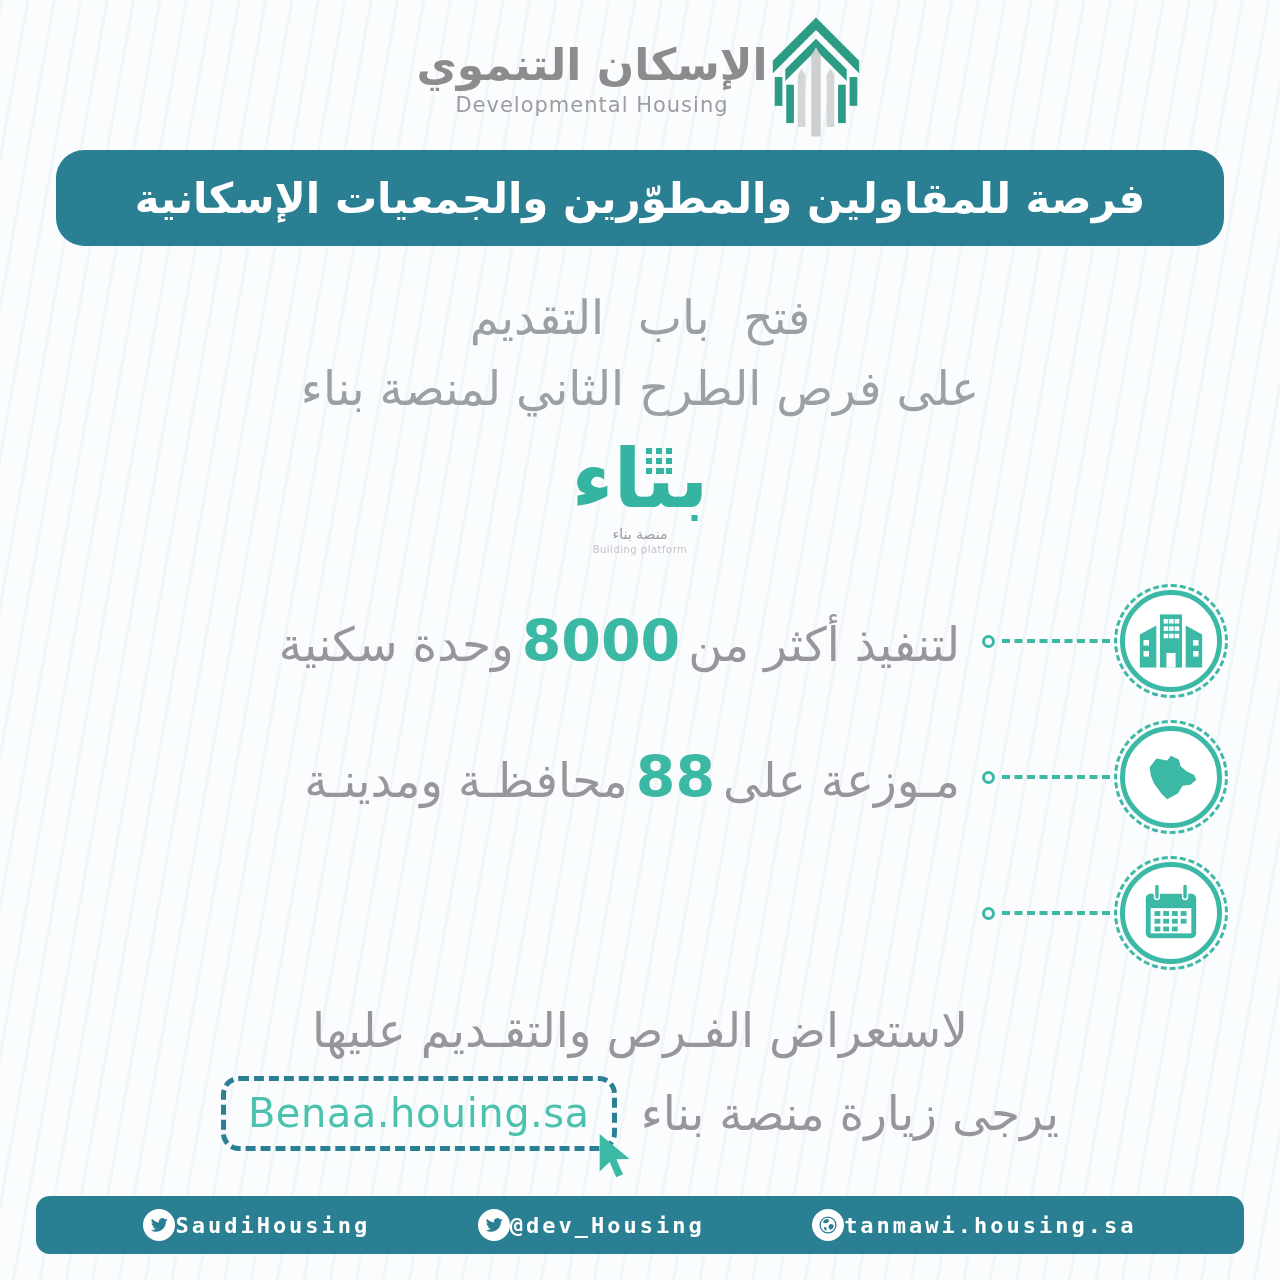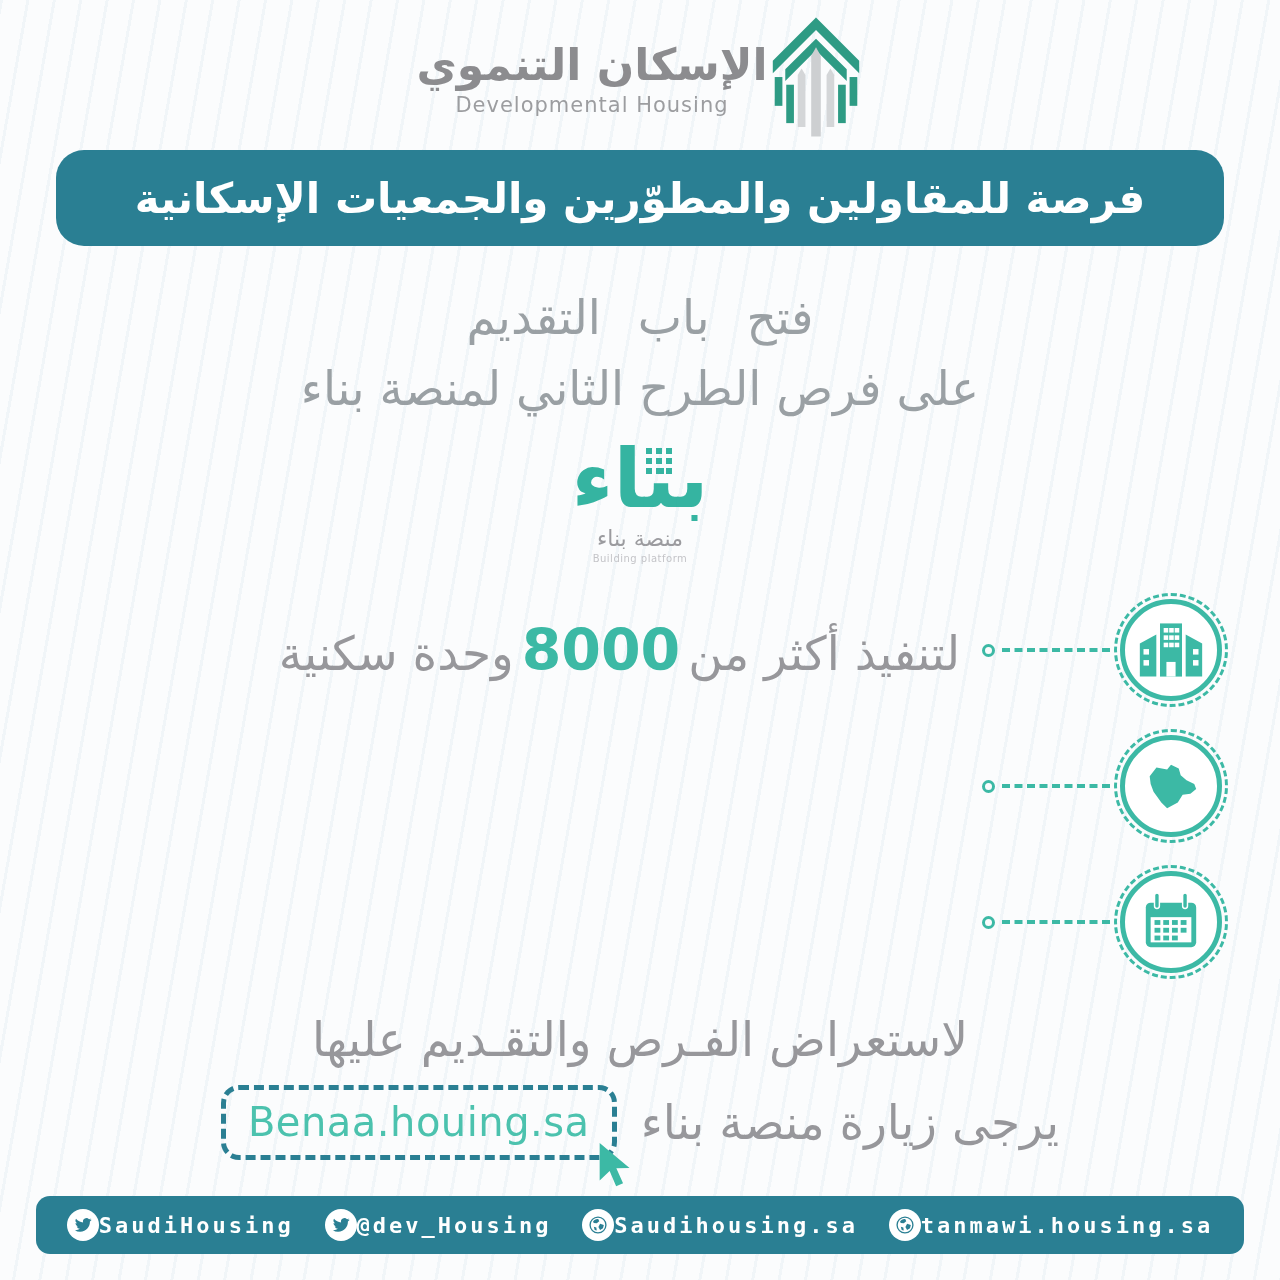--- a/index.html
+++ b/index.html
@@ -18,29 +18,29 @@
   .brand-title{ font-size:44px; font-weight:bold; color:#8c8c8f; line-height:1.2; direction:rtl; }
   .brand-sub{ font-size:21px; color:#9c9da0; letter-spacing:1px; margin-top:2px; }
   
   .banner{
     margin:10px 56px 12px; height:96px; background:#2a7f93; border-radius:28px;
     display:flex; align-items:center; justify-content:center;
   }
   .banner-text{ color:#ffffff; font-size:42px; font-weight:bold; direction:rtl; text-align:center; padding:0 30px; }
   
   .intro{ margin-top:44px; text-align:center; color:#9aa0a4; direction:rtl; }
-  .intro-line1{ font-size:47px; word-spacing:22px; }
+  .intro-line1{ font-size:47px; word-spacing:22px;font-family:Liberation Serif, serif; }
   .intro-line2{ font-size:47px; margin-top:16px; }
   
   .benaa{ margin-top:22px; text-align:center; }
   .benaa-word{ position:relative; display:inline-block; font-size:82px; font-weight:bold; color:#35b4a1; line-height:1; direction:rtl; }
   .benaa-dots{ position:absolute; top:10px; left:50%; transform:translateX(6px);
     display:grid; grid-template-columns:repeat(3,6px); grid-auto-rows:6px; gap:4px; }
   .benaa-dots i{ background:#35b4a1; }
-  .benaa-cap-ar{ font-size:22px; color:#9b9b9f; margin-top:6px; direction:rtl; }
+  .benaa-cap-ar{ font-size:14px; color:#9b9b9f; margin-top:6px; direction:rtl; }
   .benaa-cap-en{ font-size:10px; color:#c4c4c8; margin-top:2px; letter-spacing:.5px; }
   
   .features{ margin-top:18px; }
   .feature{ display:flex; align-items:center; justify-content:flex-end; padding:0 58px 0 90px; height:136px; }
   .feat-text{ direction:rtl; text-align:right; color:#97979b; font-size:47px; white-space:nowrap; }
   .feat-text .hl{ color:#3cb9a5; font-weight:bold; font-size:57px; padding:0 8px; }
   .connector{ display:flex; align-items:center; width:128px; flex:0 0 auto; margin:0 10px 0 22px; }
   .conn-circle{ width:13px; height:13px; border:3px solid #3cb9a5; border-radius:50%; flex:0 0 auto; }
   .conn-dash{ flex:1; border-top:4px dashed #3cb9a5; margin-left:7px; }
   .badge{ position:relative; width:102px; height:102px; flex:0 0 auto; border-radius:50%;
@@ -141,20 +141,23 @@
           <rect x="40" y="15" width="5" height="5" fill="#fff"></rect>
           <rect x="28" y="23" width="5" height="5" fill="#fff"></rect>
           <rect x="34" y="23" width="5" height="5" fill="#fff"></rect>
           <rect x="40" y="23" width="5" height="5" fill="#fff"></rect>
           <rect x="31" y="44" width="10" height="16" fill="#fff"></rect>
         </svg>
       </div>
     </div>
 
     <div class="feature">
+      <div class="feat-text">
+        <span>مـوزعة على</span><span class="hl">88</span><span>محافظـة ومدينـة</span>
+      </div>
       <div class="connector">
         <span class="conn-circle"></span>
         <span class="conn-dash"></span>
       </div>
       <div class="badge">
         <svg width="62" height="62" viewBox="0 0 64 64">
           <path d="M10 22 L17 13 L28 15 L32 10 L40 14 L42 21 L48 26 L56 30 L58 35 L52 40 L44 41 L39 49 L28 55 L22 49 L14 38 L11 30 Z" fill="#3cb9a5"></path>
         </svg>
       </div>
     </div>
@@ -217,35 +220,26 @@
 
     <div class="foot-item">
       <span class="foot-ic">
         <svg width="18" height="18" viewBox="0 0 24 24">
             <path fill="#2a7f93" d="M23.6 4.9c-.9.4-1.8.6-2.7.8a4.6 4.6 0 0 0 2-2.5c-.9.5-1.9.9-2.9 1.1a4.6 4.6 0 0 0-7.9 4.2A13 13 0 0 1 2.7 3.7a4.6 4.6 0 0 0 1.4 6.1c-.7 0-1.5-.2-2.1-.5v.1c0 2.2 1.6 4 3.7 4.4-.7.2-1.4.2-2.1.1a4.6 4.6 0 0 0 4.3 3.2 9.2 9.2 0 0 1-6.8 1.9A13 13 0 0 0 8.2 21c8.4 0 13-7 13-13v-.6c.9-.6 1.7-1.4 2.4-2.5z"></path>
           </svg>
       </span>
       <span class="foot-label">@dev_Housing</span>
     </div>
 
+
     <div class="foot-item">
       <span class="foot-ic">
         <svg width="20" height="20" viewBox="0 0 24 24">
           <circle cx="12" cy="12" r="9.5" fill="none" stroke="#2a7f93" stroke-width="1.6"></circle>
           <path fill="#2a7f93" d="M6 8c1.5-2.5 4-3.5 6.5-3l1 2.5-3 2.5-3.5-.5zM14.5 10.5l4.5 1.5-1 4-3.5 2-2-3.5zM7 14l3 1 .5 3.5-2.5-.5z"></path>
         </svg>
       </span>
-      <span class="foot-label">Saudihousing.sa</span>
-    </div>
-
-    <div class="foot-item">
-      <span class="foot-ic">
-        <svg width="20" height="20" viewBox="0 0 24 24">
-          <circle cx="12" cy="12" r="9.5" fill="none" stroke="#2a7f93" stroke-width="1.6"></circle>
-          <path fill="#2a7f93" d="M6 8c1.5-2.5 4-3.5 6.5-3l1 2.5-3 2.5-3.5-.5zM14.5 10.5l4.5 1.5-1 4-3.5 2-2-3.5zM7 14l3 1 .5 3.5-2.5-.5z"></path>
-        </svg>
-      </span>
       <span class="foot-label">tanmawi.housing.sa</span>
     </div>
 
   </div>
 
 </div>
 
 </body></html>

